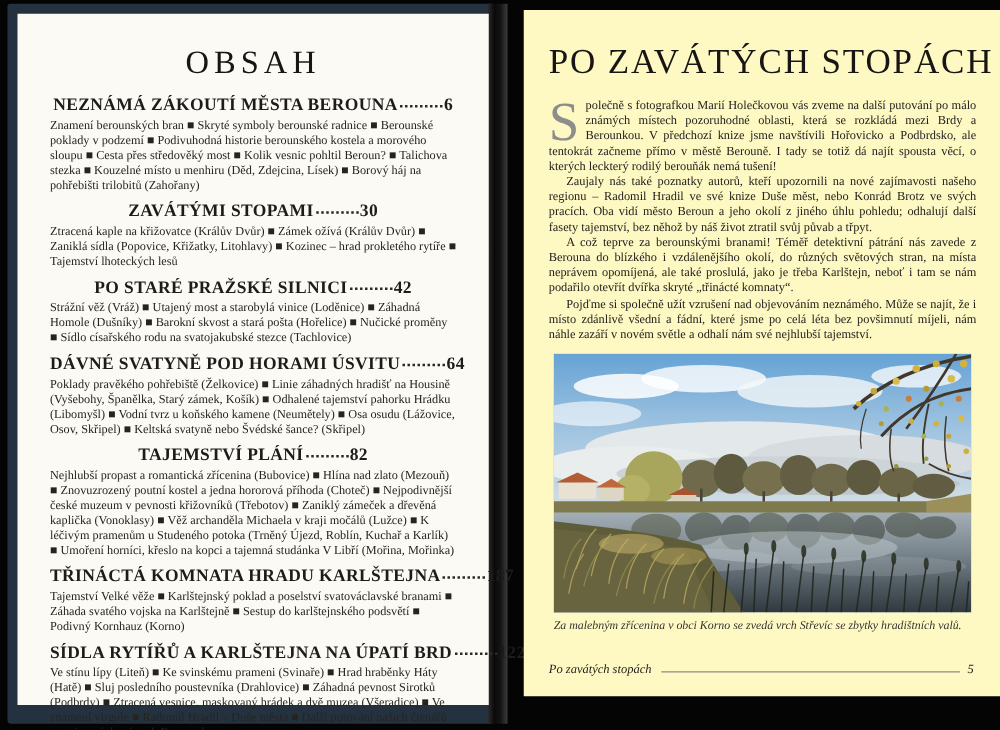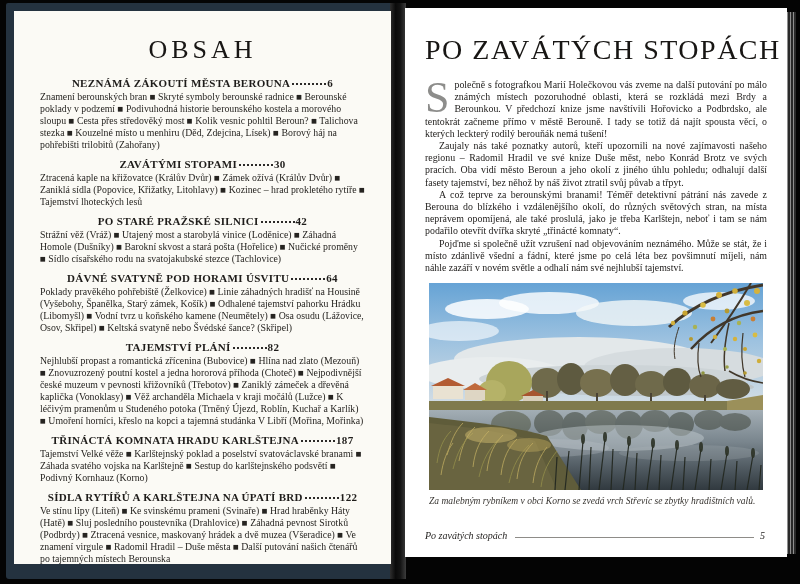--- a/index.html
+++ b/index.html
@@ -13,28 +13,28 @@
   
   .gutter { position:absolute; left:390px; top:3px; width:16px; height:576px;
             background:linear-gradient(to right,#2e2e2e,#0a0a0a 35%,#141414 65%,#3c3c3c); }
   
   .page-edges { position:absolute; left:787px; top:12px; width:9px; height:542px;
                 background:repeating-linear-gradient(to right,#8f8f8f 0 1px,#2a2a2a 1px 3px); }
 
   .page { position:absolute; color:#1e1c1a; }
   .page-left { left:14px; top:11px; width:377px; height:553px; background:#fbfaf5;
                padding:24px 26px 0 26px; }
-  .page-right { left:405px; top:8px; width:382px; height:549px; background:#ffffff;
+  .page-right { left:419px; top:8px; width:382px; height:549px; background:#fef9c3;
                 padding:26px 20px 0 20px; }
 
   
   .toc-title { text-align:center; font-size:26px; letter-spacing:4px; color:#181614;
                margin-bottom:12px; }
   .toc-section { margin-bottom:7px; }
-  .toc-heading { text-align:center; font-weight:bold; font-size:11px; letter-spacing:.3px;
+  .toc-heading { text-align:center; font-weight:bold; font-size:14px; letter-spacing:.3px;
                  margin-bottom:2px; white-space:nowrap; }
   .leader { display:inline-block; width:34px; border-bottom:2px dotted #2c2a28;
             margin:0 1px 2px 2px; }
   .toc-items { font-size:9.8px; line-height:12px; color:#262421; }
 
   
   .chapter-title { text-align:center; font-size:28px; letter-spacing:1.5px; color:#181614;
                    margin-bottom:13px; white-space:nowrap; }
   .body-text { font-size:9.9px; line-height:12.2px; text-align:justify; color:#242220; }
   .body-text p { text-indent:14px; }
@@ -112,21 +112,21 @@
     </div>
   </div>
 
   <div class="page page-right">
     <div class="chapter-title">PO ZAVÁTÝCH STOPÁCH</div>
 
     <div class="body-text">
       <p class="first"><span class="drop-cap">S</span><span>polečně s fotografkou Marií Holečkovou vás zveme na další putování po málo známých místech pozoruhodné oblasti, která se rozkládá mezi Brdy a Berounkou. V předchozí knize jsme navštívili Hořovicko a Podbrdsko, ale tentokrát začneme přímo v městě Berouně. I tady se totiž dá najít spousta věcí, o kterých leckterý rodilý berouňák nemá tušení!</span></p>
       <p>Zaujaly nás také poznatky autorů, kteří upozornili na nové zajímavosti našeho regionu – Radomil Hradil ve své knize Duše měst, nebo Konrád Brotz ve svých pracích. Oba vidí město Beroun a jeho okolí z jiného úhlu pohledu; odhalují další fasety tajemství, bez něhož by náš život ztratil svůj půvab a třpyt.</p>
       <p>A což teprve za berounskými branami! Téměř detektivní pátrání nás zavede z Berouna do blízkého i vzdálenějšího okolí, do různých světových stran, na místa neprávem opomíjená, ale také proslulá, jako je třeba Karlštejn, neboť i tam se nám podařilo otevřít dvířka skryté „třinácté komnaty“.</p>
-      <p>Pojďme si společně užít vzrušení nad objevováním neznámého. Může se stát, že i místo zdánlivě všední a fádní, které jsme po celá léta bez povšimnutí míjeli, nám náhle zazáří v novém světle a odhalí nám své nejhlubší tajemství.</p>
+      <p>Pojďme si společně užít vzrušení nad objevováním neznámého. Může se najít, že i místo zdánlivě všední a fádní, které jsme po celá léta bez povšimnutí míjeli, nám náhle zazáří v novém světle a odhalí nám své nejhlubší tajemství.</p>
     </div>
 
     <div class="photo-wrap">
       <div class="photo-frame">
         <svg width="334" height="207" viewBox="0 0 334 207" xmlns="http://www.w3.org/2000/svg">
           <defs>
             <linearGradient id="skyg" x1="0" y1="0" x2="0" y2="1">
               <stop offset="0" stop-color="#66a3d5"></stop>
               <stop offset="0.45" stop-color="#9dc2e0"></stop>
               <stop offset="1" stop-color="#d8e0e5"></stop>
@@ -279,21 +279,21 @@
               <circle cx="306" cy="56" r="2.2" fill="#d4b23c"></circle>
             <circle cx="316" cy="66" r="2" fill="#c9a430"></circle>
               <circle cx="326" cy="52" r="2.4" fill="#d8bc44"></circle>
             <circle cx="298" cy="84" r="1.8" fill="#9aa04a"></circle>
               <circle cx="274" cy="90" r="1.8" fill="#8f953f"></circle>
             <circle cx="316" cy="90" r="1.8" fill="#b59a30"></circle>
               <circle cx="330" cy="78" r="2.2" fill="#cfae3a"></circle>
           </g>
         </svg>
       </div>
-      <div class="photo-caption">Za malebným rybníkem v obci Korno se zvedá vrch Střevíc se zbytky hradištních valů.</div>
+      <div class="photo-caption">Za malebným zřícenina v obci Korno se zvedá vrch Střevíc se zbytky hradištních valů.</div>
     </div>
 
     <div class="page-footer">
       <span class="footer-text">Po zavátých stopách</span>
       <span class="footer-rule"></span>
       <span class="footer-num">5</span>
     </div>
   </div>
 </div>
 

